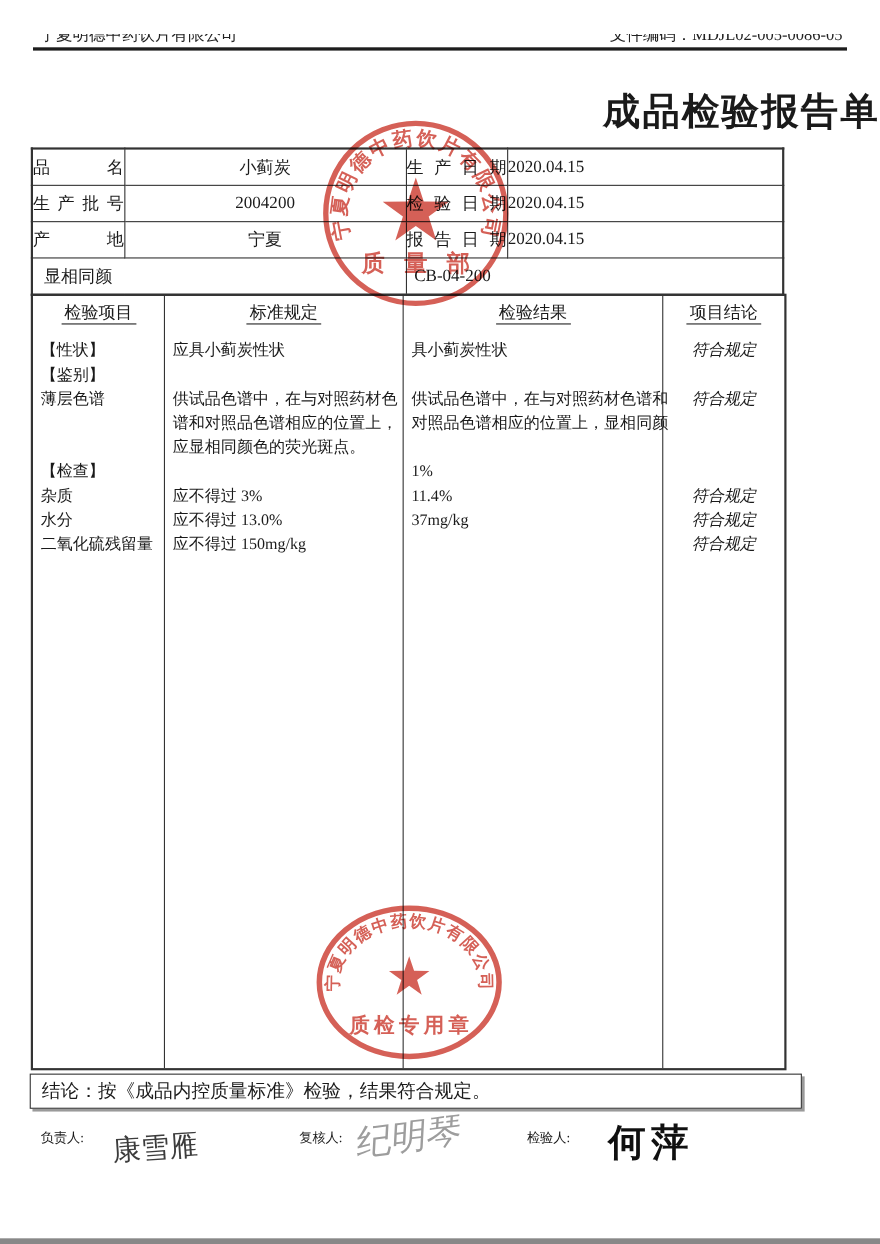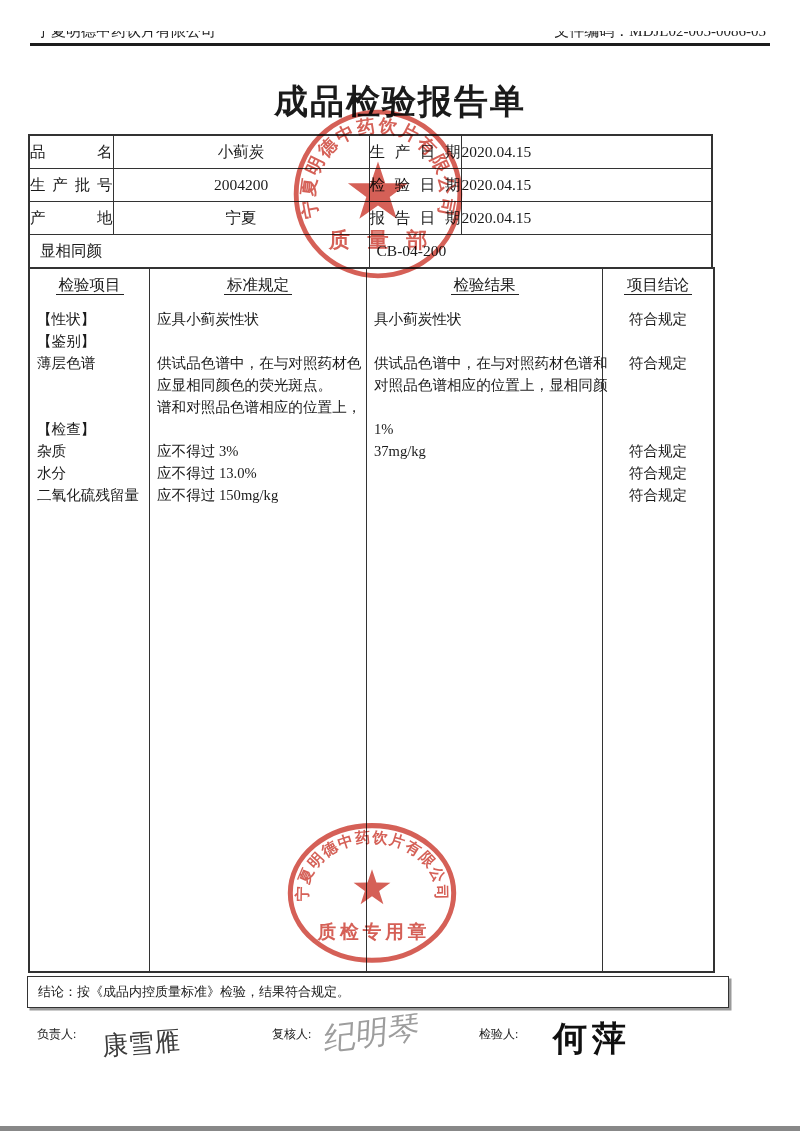--- a/index.html
+++ b/index.html
@@ -10,21 +10,21 @@
   
   .hdr-left,.hdr-right{
     position:absolute;top:22px;height:20px;font-size:15px;color:#222;
     white-space:nowrap;clip-path:inset(45% 0 0 0);
   }
   .hdr-left{left:36px;}
   .hdr-right{right:34px;}
   .hdr-rule{position:absolute;left:30px;top:43px;width:740px;height:3px;background:#1d1d1d;}
   
   .title{
-    position:absolute;left:0;right:0;top:79px;margin:0;text-align:center;
+    position:absolute;left:0;right:0;top:79px;margin:0;text-align:right;
     font-size:34px;font-weight:bold;letter-spacing:2px;
   }
   
   table.info{
     position:absolute;left:28px;top:134px;width:685px;height:129px;
     border-collapse:collapse;table-layout:fixed;font-size:15.5px;
   }
   table.info td{border:1.6px solid #333;padding:0;height:32px;overflow:hidden;}
   table.info{border:2px solid #333;}
   td.lbl{padding:0 11px;text-align:justify;text-align-last:justify;}
@@ -36,26 +36,26 @@
     position:absolute;left:28px;top:267px;width:687px;height:706px;
     border:2px solid #333;box-sizing:border-box;display:grid;
     grid-template-columns:120px 217px 236px auto;font-size:14.6px;
   }
   .mcol{border-right:1.6px solid #333;box-sizing:border-box;}
   .mcol:last-child{border-right:none;}
   .mhead{height:30px;line-height:32px;text-align:center;font-size:15.5px;}
   .mhead span{border-bottom:1.2px solid #222;padding:0 3px 1px;}
   .gap{height:9px;}
   .ln{height:22px;line-height:22px;white-space:nowrap;padding-left:7px;}
-  .mcol.ccol .ln{padding-left:0;text-align:center;}
+  .mcol.ccol .ln{padding-left:0;text-align:center;font-style:italic;}
   
   .conclusion-box{
     position:absolute;left:27px;top:976px;width:702px;height:32px;box-sizing:border-box;
     border:1.8px solid #333;box-shadow:2.5px 2.5px 0 #9a9a9a;
-    line-height:29px;padding-left:10px;font-size:13px;background:#fff0;
+    line-height:29px;padding-left:10px;font-size:17px;background:#fff0;
   }
   
   .sig-label{position:absolute;top:1026px;font-size:12px;}
   .sig{position:absolute;white-space:nowrap;font-family:"DejaVu Sans","Liberation Sans",sans-serif;}
   .sig-1{left:102px;top:1026px;font-size:26px;color:#3c3c3c;transform:rotate(-4deg);}
   .sig-2{left:324px;top:1012px;font-size:32px;color:#9d9d9d;transform:rotate(-7deg) skewX(-10deg);}
   .sig-3{left:553px;top:1016px;font-size:34px;color:#101010;font-weight:bold;letter-spacing:5px;}
   
   svg.stamp{position:absolute;mix-blend-mode:multiply;opacity:.88;}
   svg.stamp text{font-family:"Liberation Serif","DejaVu Serif",serif;font-weight:bold;}
@@ -119,36 +119,37 @@
       <div class="ln">杂质</div>
       <div class="ln">水分</div>
       <div class="ln">二氧化硫残留量</div>
     </div>
     <div class="mcol">
       <div class="mhead"><span>标准规定</span></div>
       <div class="gap"></div>
       <div class="ln">应具小蓟炭性状</div>
       <div class="ln"></div>
       <div class="ln">供试品色谱中，在与对照药材色</div>
+      <div class="ln">谱和对照品色谱相应的位置上，</div>
       <div class="ln">应显相同颜色的荧光斑点。</div>
-      <div class="ln">谱和对照品色谱相应的位置上，</div>
       <div class="ln"></div>
       <div class="ln">应不得过 3%</div>
       <div class="ln">应不得过 13.0%</div>
       <div class="ln">应不得过 150mg/kg</div>
     </div>
     <div class="mcol">
       <div class="mhead"><span>检验结果</span></div>
       <div class="gap"></div>
       <div class="ln">具小蓟炭性状</div>
       <div class="ln"></div>
       <div class="ln">供试品色谱中，在与对照药材色谱和</div>
       <div class="ln">对照品色谱相应的位置上，显相同颜</div>
       <div class="ln"></div>
       <div class="ln">1%</div>
+      <div class="ln">11.4%</div>
       <div class="ln">37mg/kg</div>
     </div>
     <div class="mcol ccol">
       <div class="mhead"><span>项目结论</span></div>
       <div class="gap"></div>
       <div class="ln">符合规定</div>
       <div class="ln"></div>
       <div class="ln">符合规定</div>
       <div class="ln"></div>
       <div class="ln"></div>

